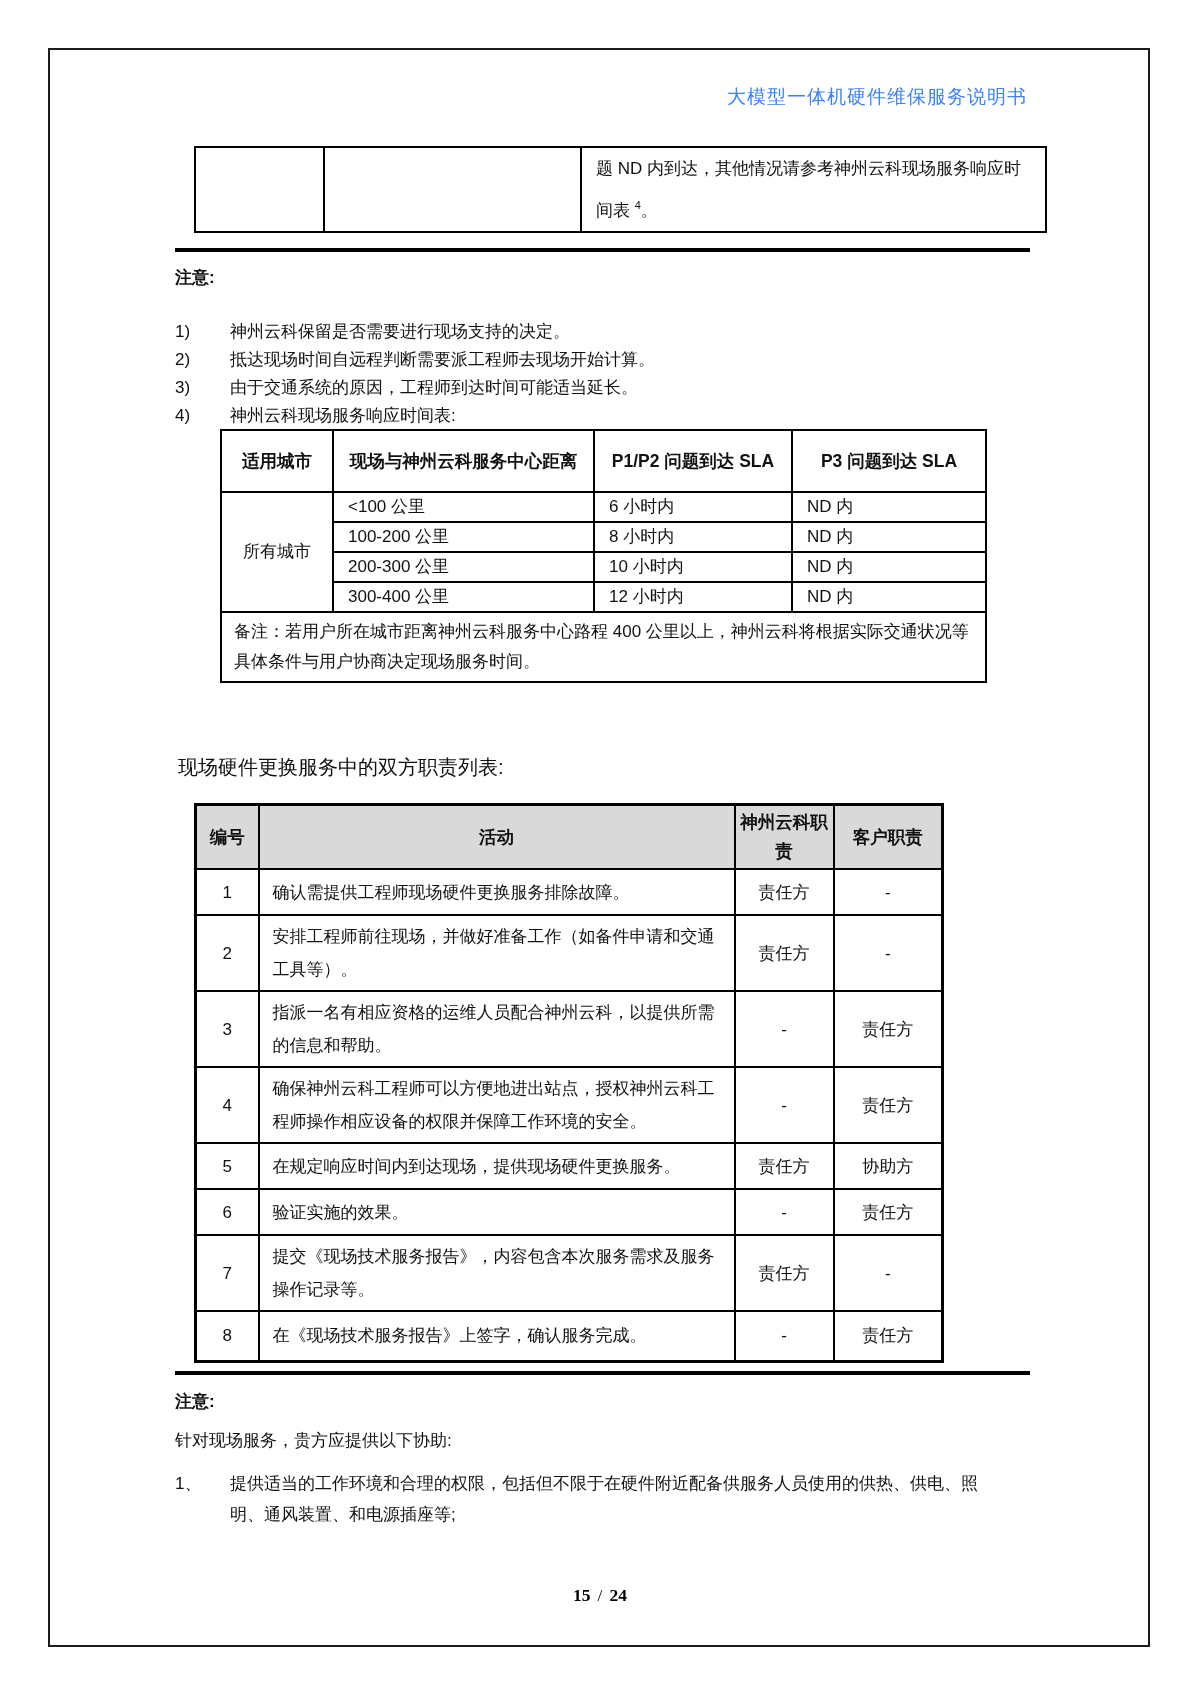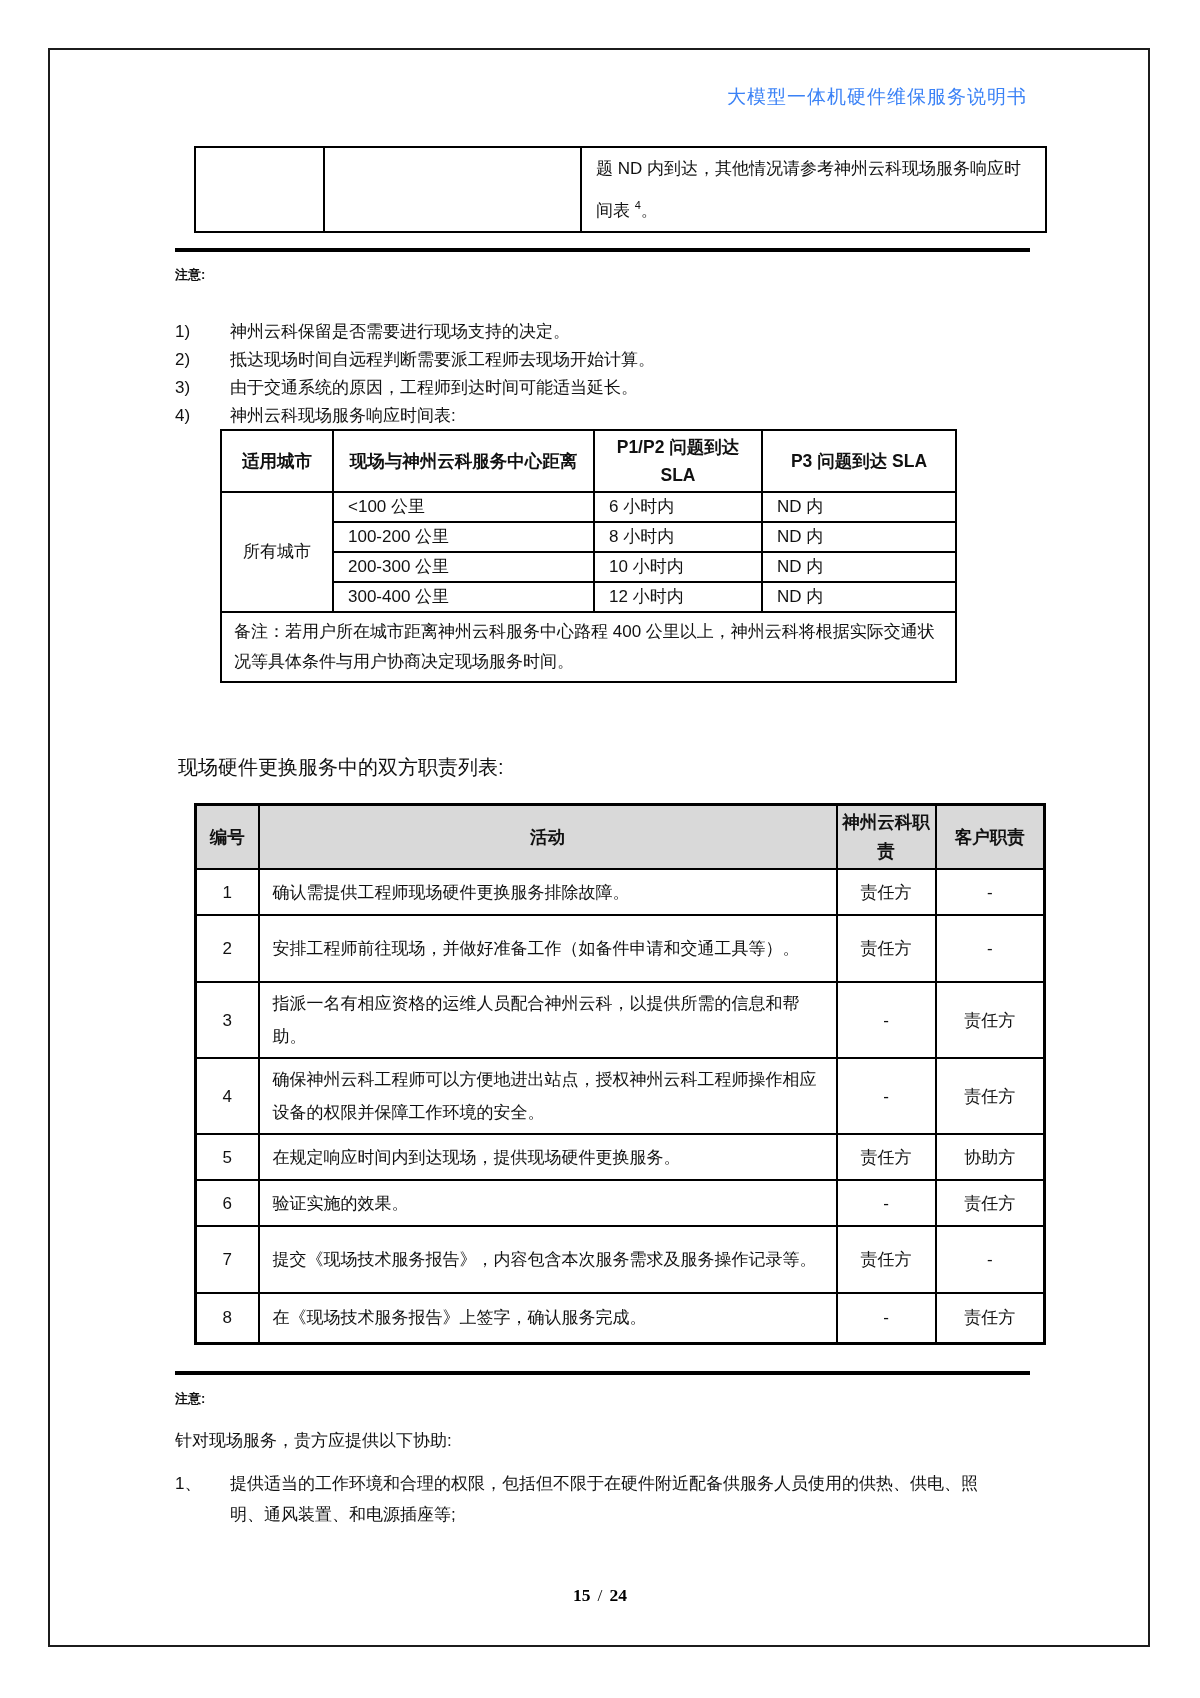--- a/index.html
+++ b/index.html
@@ -24,50 +24,50 @@
   .cont-table .c1{width:125px;}
   .cont-table .c2{width:253px;}
   .cont-table .c3{width:435px;font-size:17px;line-height:37px;padding:2px 14px;}
   .cont-table tr{height:82px;margin-top:39px;}
   sup.fnote{font-size:11px;vertical-align:super;}
 
   .rule{position:absolute;left:175px;width:855px;height:4px;background:#000;}
   .rule1{top:248px;}
   .rule2{top:1371px;}
 
-  .note-label{position:absolute;left:175px;font-size:13px;font-weight:bold;}
+  .note-label{position:absolute;left:175px;font-size:17px;font-weight:bold;}
   .note-label1{top:266px;}
   .note-label2{top:1390px;}
 
   .notes1-list{position:absolute;left:175px;top:318px;font-size:17px;}
   .num-item{display:flex;line-height:28px;}
   .num-item .num{width:55px;flex:0 0 55px;}
 
   
   .sla-table{position:absolute;left:220px;top:429px;font-size:17px;}
   .sla-table th,.sla-table td{border:2px solid #000;box-sizing:border-box;}
   .sla-table th{font-size:17.5px;font-weight:bold;text-align:center;line-height:28px;height:62px;padding:2px 6px;border-radius:23px;}
   .sla-table .w1{width:112px;}
   .sla-table .w2{width:261px;}
-  .sla-table .w3{width:168px;}
+  .sla-table .w3{width:198px;}
   .sla-table .w4{width:194px;}
   .sla-table td{height:30px;line-height:28px;padding:0 14px;text-align:left;border-radius:14px;}
   .sla-table td.city{text-align:center;padding:0 4px;}
   .sla-table td.remark{height:64px;line-height:30px;padding:4px 12px;margin-top:41px;}
 
   .p-levels{position:absolute;left:228px;top:698px;font-size:17.5px;}
 
   .section-title{position:absolute;left:178px;top:754px;font-size:20px;}
 
   
   .resp-table{position:absolute;left:194px;top:803px;font-size:17px;border:3px solid #000;}
   .resp-table th,.resp-table td{border:2px solid #000;box-sizing:border-box;}
   .resp-table th{background:#d9d9d9;font-size:17.5px;font-weight:bold;text-align:center;line-height:29px;height:63px;padding:2px 4px;}
   .resp-table .cid{width:63px;margin-top:44px;}
-  .resp-table .cact{width:578px;}
+  .resp-table .cact{width:476px;}
   .resp-table .cprov{width:99px;}
   .resp-table .ccust{width:109px;}
   .resp-table td{text-align:center;line-height:33px;padding:4px 6px;}
   .resp-table td.act{text-align:left;padding:4px 13px;}
   .resp-table tr.rh1{height:46px;}
   .resp-table tr.rh2{height:67px;}
   .resp-table tr.rh3{height:50px;}
 
   .assist-intro{position:absolute;left:175px;top:1429px;font-size:17px;}
   .assist-list{position:absolute;left:175px;top:1468px;font-size:17px;}

